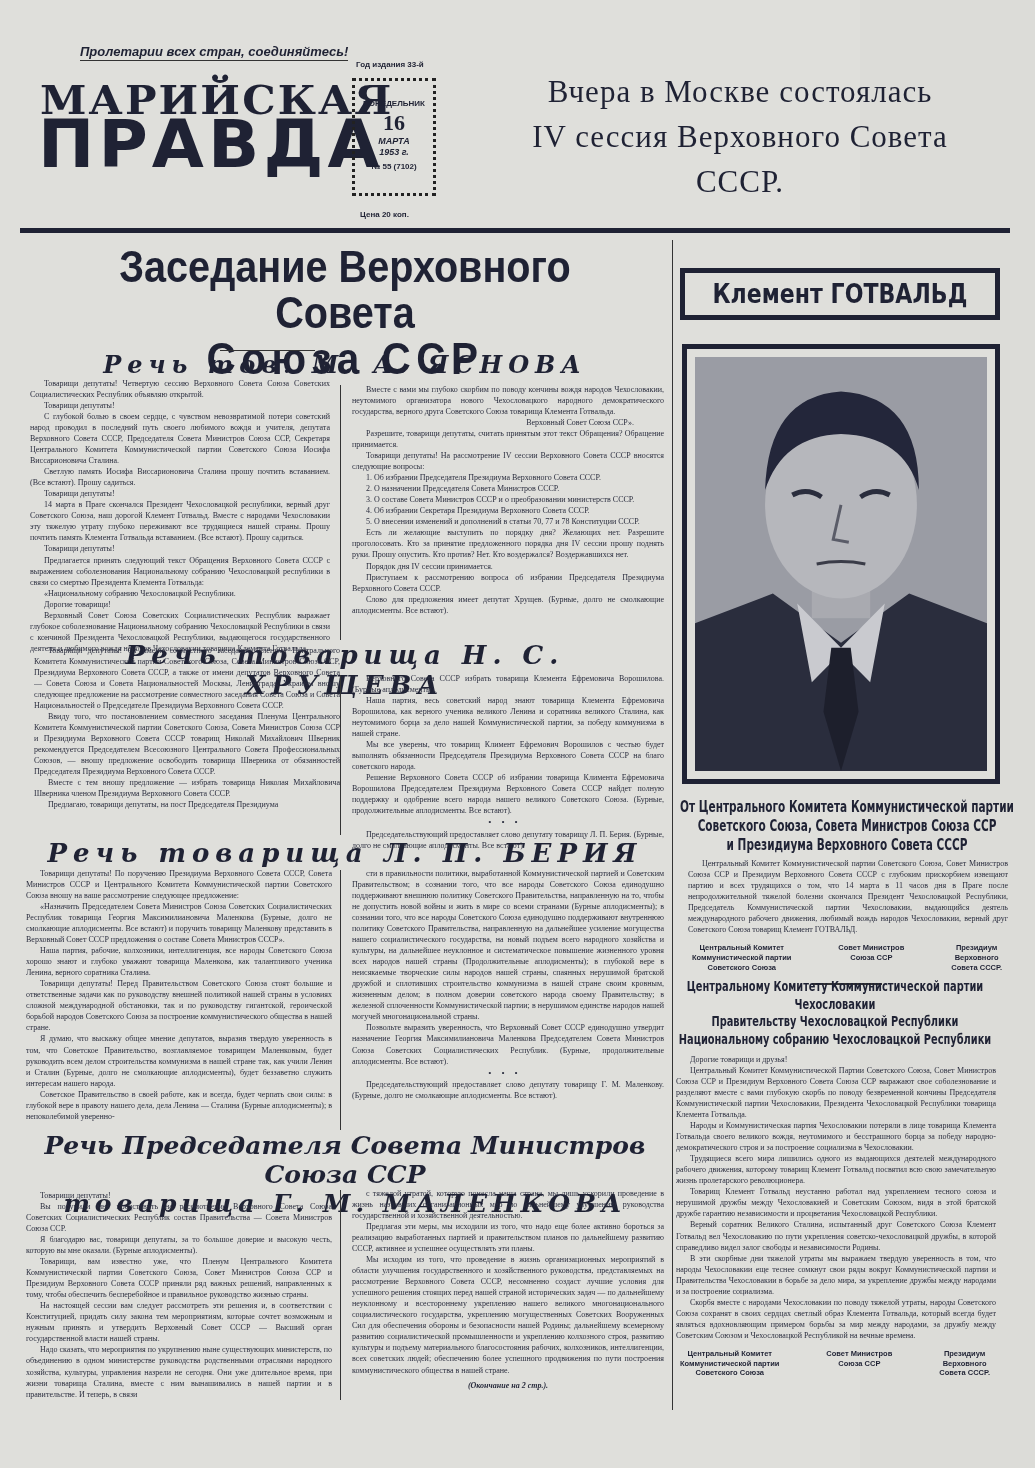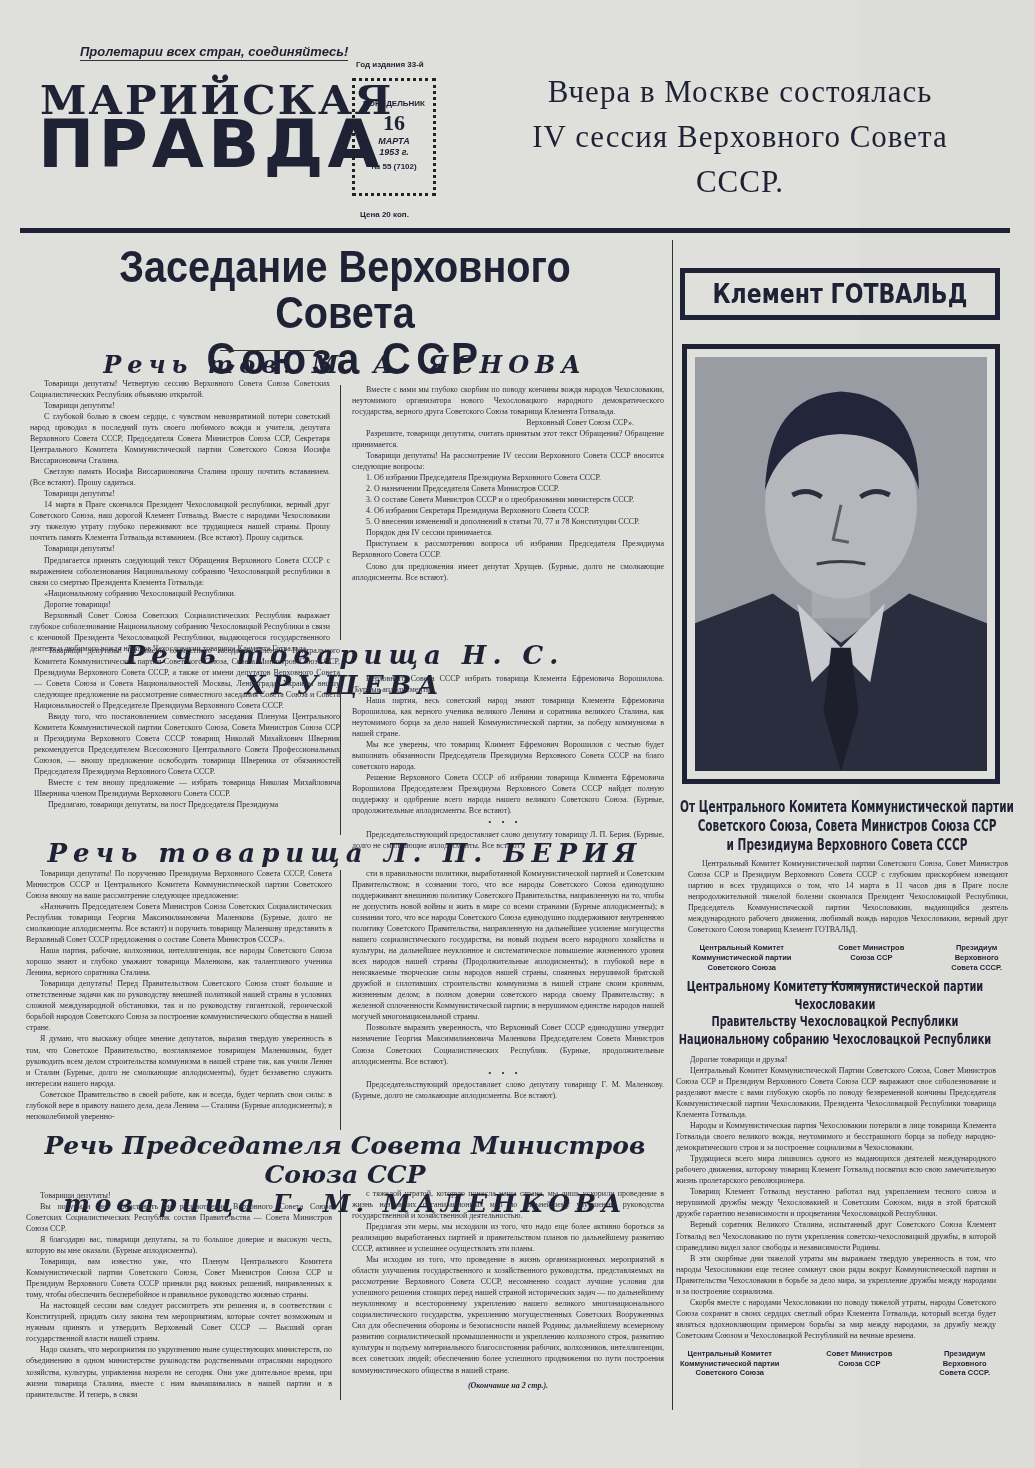--- a/index.html
+++ b/index.html
@@ -100,20 +100,21 @@
   <div class="abs col" style="left:352px; top:384px; width:312px;">
     <p>Вместе с вами мы глубоко скорбим по поводу кончины вождя народов Чехословакии, неутомимого организатора нового Чехословацкого народного демократического государства, верного друга Советского Союза товарища Клемента Готвальда.</p>
     <p class="sign">Верховный Совет Союза ССР».</p>
     <p>Разрешите, товарищи депутаты, считать принятым этот текст Обращения? Обращение принимается.</p>
     <p>Товарищи депутаты! На рассмотрение IV сессии Верховного Совета СССР вносятся следующие вопросы:</p>
     <p>1. Об избрании Председателя Президиума Верховного Совета СССР.</p>
     <p>2. О назначении Председателя Совета Министров СССР.</p>
     <p>3. О составе Совета Министров СССР и о преобразовании министерств СССР.</p>
     <p>4. Об избрании Секретаря Президиума Верховного Совета СССР.</p>
     <p>5. О внесении изменений и дополнений в статьи 70, 77 и 78 Конституции СССР.</p>
+    <p>Есть ли желающие выступить по порядку дня? Желающих нет. Разрешите проголосовать. Кто за принятие предложенного порядка дня IV сессии прошу поднять руки. Прошу опустить. Кто против? Нет. Кто воздержался? Воздержавшихся нет.</p>
     <p>Порядок дня IV сессии принимается.</p>
     <p>Приступаем к рассмотрению вопроса об избрании Председателя Президиума Верховного Совета СССР.</p>
     <p>Слово для предложения имеет депутат Хрущев. (Бурные, долго не смолкающие аплодисменты. Все встают).</p>
   </div>
 
   <div class="abs speech-h" style="left:20px; top:640px; width:650px; font-size:26px;text-align:center;">Речь товарища Н. С. ХРУЩЕВА</div>
   <div class="abs col" style="left:26px; top:645px; width:306px;margin-left:8px;">
     <p>Товарищи депутаты! От имени совместного заседания Пленума Центрального Комитета Коммунистической партии Советского Союза, Совета Министров Союза ССР, Президиума Верховного Совета СССР, а также от имени депутатов Верховного Совета — Совета Союза и Совета Национальностей Москвы, Ленинграда, Украины вношу следующее предложение на рассмотрение совместного заседания Совета Союза и Совета Национальностей о Председателе Президиума Верховного Совета СССР.</p>
     <p>Ввиду того, что постановлением совместного заседания Пленума Центрального Комитета Коммунистической партии Советского Союза, Совета Министров Союза ССР и Президиума Верховного Совета СССР товарищ Николай Михайлович Шверник рекомендуется Председателем Всесоюзного Центрального Совета Профессиональных Союзов, — вношу предложение освободить товарища Шверника от обязанностей Председателя Президиума Верховного Совета СССР.</p>
     <p>Вместе с тем вношу предложение — избрать товарища Николая Михайловича Шверника членом Президиума Верховного Совета СССР.</p>

